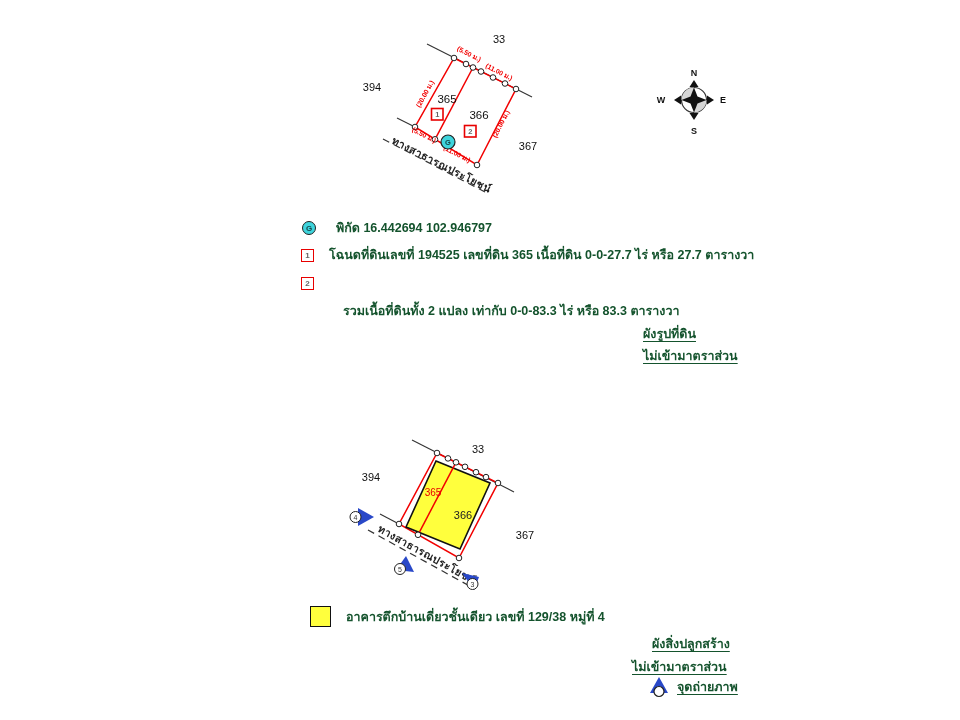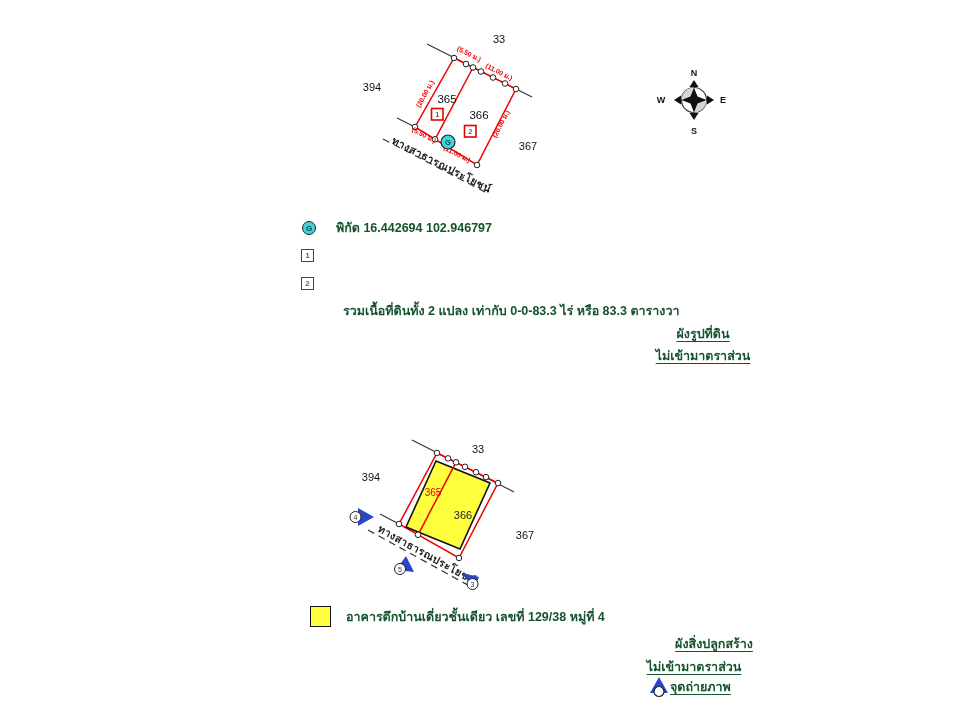--- a/index.html
+++ b/index.html
@@ -8,22 +8,22 @@
   svg text { font-family:"Liberation Sans", sans-serif; }
   .abs { position:absolute; }
   .note-text { font-size:12.5px; font-weight:700; color:#14532d; white-space:nowrap; line-height:16px; }
   .u { text-decoration:underline; text-underline-offset:3px; }
   .legend-gicon { position:absolute; width:14px; height:14px; border-radius:50%; background:#3ed4dc;
      border:1.2px solid #222; color:#14444a; font-size:8px; font-weight:700;
      display:flex; align-items:center; justify-content:center; }
   .legend-numbox { position:absolute; width:13px; height:13px; background:#fff; border:1.6px solid #e80000;
      color:#666; font-size:8px; font-weight:700; display:flex; align-items:center; justify-content:center; }
   .legend-yellowbox { position:absolute; width:21px; height:21px; background:#ffff3d; border:1.6px solid #111; }
-  .center-col { text-align:center; }
-  .photo-row { display:flex; align-items:center; justify-content:center; }
+  .center-col { }
+  .photo-row { display:flex; align-items:center; gap:7px; justify-content:center; }
 </style>
 </head>
 <body>
 
 <div id="page">
 
   <svg width="960" height="720" viewBox="0 0 960 720" class="abs" style="left:0;top:0;">
 
     <g>
       <line x1="427" y1="44" x2="532" y2="97" stroke="#333" stroke-width="1.1"></line>
@@ -140,20 +140,21 @@
         <circle cx="472.5" cy="584" r="5.5" fill="#fff" stroke="#222" stroke-width="1"></circle>
         <text x="472.5" y="586.8" font-size="7" fill="#333" text-anchor="middle">3</text>
       </g>
     </g>
   </svg>
 
   <span class="legend-gicon" style="left:302px; top:221px;">G</span>
   <div class="abs note-text" style="left:336px; top:220px;">พิกัด 16.442694 102.946797</div>
 
   <span class="legend-numbox" style="left:301px; top:249px;">1</span>
+  <div class="abs note-text" style="left:329px; top:247px;">โฉนดที่ดินเลขที่ 194525 เลขที่ดิน 365 เนื้อที่ดิน 0-0-27.7 ไร่ หรือ 27.7 ตารางวา</div>
 
   <span class="legend-numbox" style="left:301px; top:277px;">2</span>
 
   <div class="abs note-text" style="left:343px; top:303px;">รวมเนื้อที่ดินทั้ง 2 แปลง เท่ากับ 0-0-83.3 ไร่ หรือ 83.3 ตารางวา</div>
 
   <div class="abs note-text u center-col" style="left:643px; top:326px; width:120px;">ผังรูปที่ดิน</div>
   <div class="abs note-text u center-col" style="left:643px; top:348px; width:120px;">ไม่เข้ามาตราส่วน</div>
 
   <span class="legend-yellowbox" style="left:310px; top:606px;"></span>
   <div class="abs note-text" style="left:346px; top:609px;">อาคารตึกบ้านเดี่ยวชั้นเดียว เลขที่ 129/38 หมู่ที่ 4</div>

